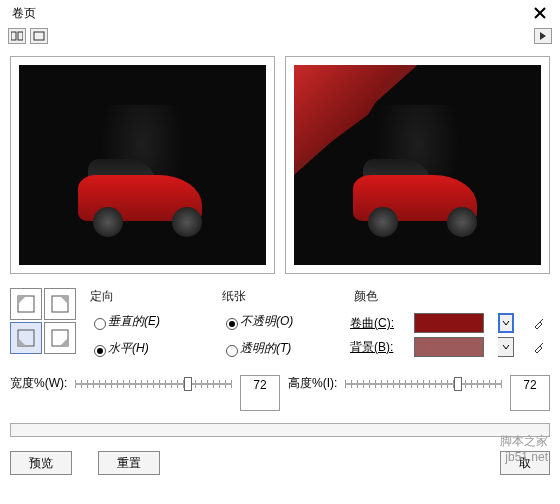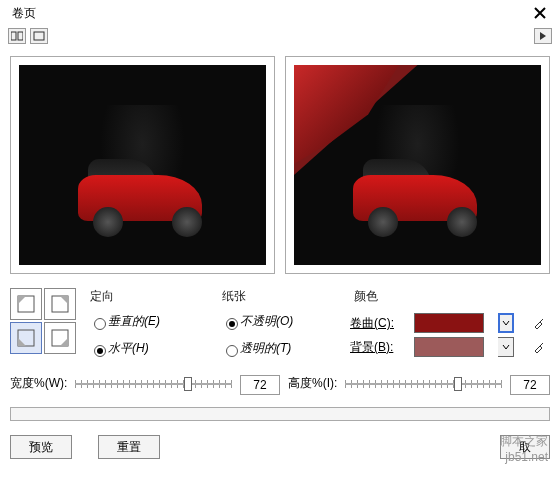--- a/index.html
+++ b/index.html
@@ -40,21 +40,21 @@
 .swatch2 { background: #9c5a5a; }
 .swatch-dd { width: 16px; height: 20px; border: 1px solid #666; border-left: none; background: #f0f0f0; display: flex; align-items: center; justify-content: center; }
 .swatch-dd.open { border: 2px solid #3a6fd8; }
 .eyedrop { width: 22px; height: 20px; display: flex; align-items: center; justify-content: center; cursor: pointer; }
 .sliders { padding: 6px 10px; display: flex; align-items: flex-start; gap: 8px; }
 .slider-label { white-space: nowrap; }
 .slider { flex: 1; height: 18px; position: relative; }
 .slider-track { position: absolute; left: 0; right: 0; top: 8px; height: 2px; background: #aaa; }
 .slider-ticks { position: absolute; left: 0; right: 0; top: 5px; height: 8px; background: repeating-linear-gradient(to right, #999 0, #999 1px, transparent 1px, transparent 6px); }
 .slider-thumb { position: absolute; top: 2px; width: 8px; height: 14px; background: #fff; border: 1px solid #666; left: 72%; transform: translateX(-50%); }
-.slider-val { width: 40px; height: 20px; border: 1px solid #999; text-align: center; line-height: 18px; background: #fff; }
+.slider-val { width: 40px; height: 36px; border: 1px solid #999; text-align: center; line-height: 18px; background: #fff; }
 .progress { margin: 6px 10px; height: 14px; border: 1px solid #aaa; background: #f5f5f5; }
 .buttons { display: flex; gap: 26px; padding: 8px 10px; align-items: center; }
 .btn { height: 24px; border: 1px solid #888; background: #f4f4f4; cursor: pointer; padding: 0 18px; }
 .spacer { flex: 1; }
 .watermark { position: absolute; right: 12px; bottom: 40px; color: #999; font-size: 12px; pointer-events: none; }
 </style>
 </head>
 <body>
 
 <div class="titlebar">

